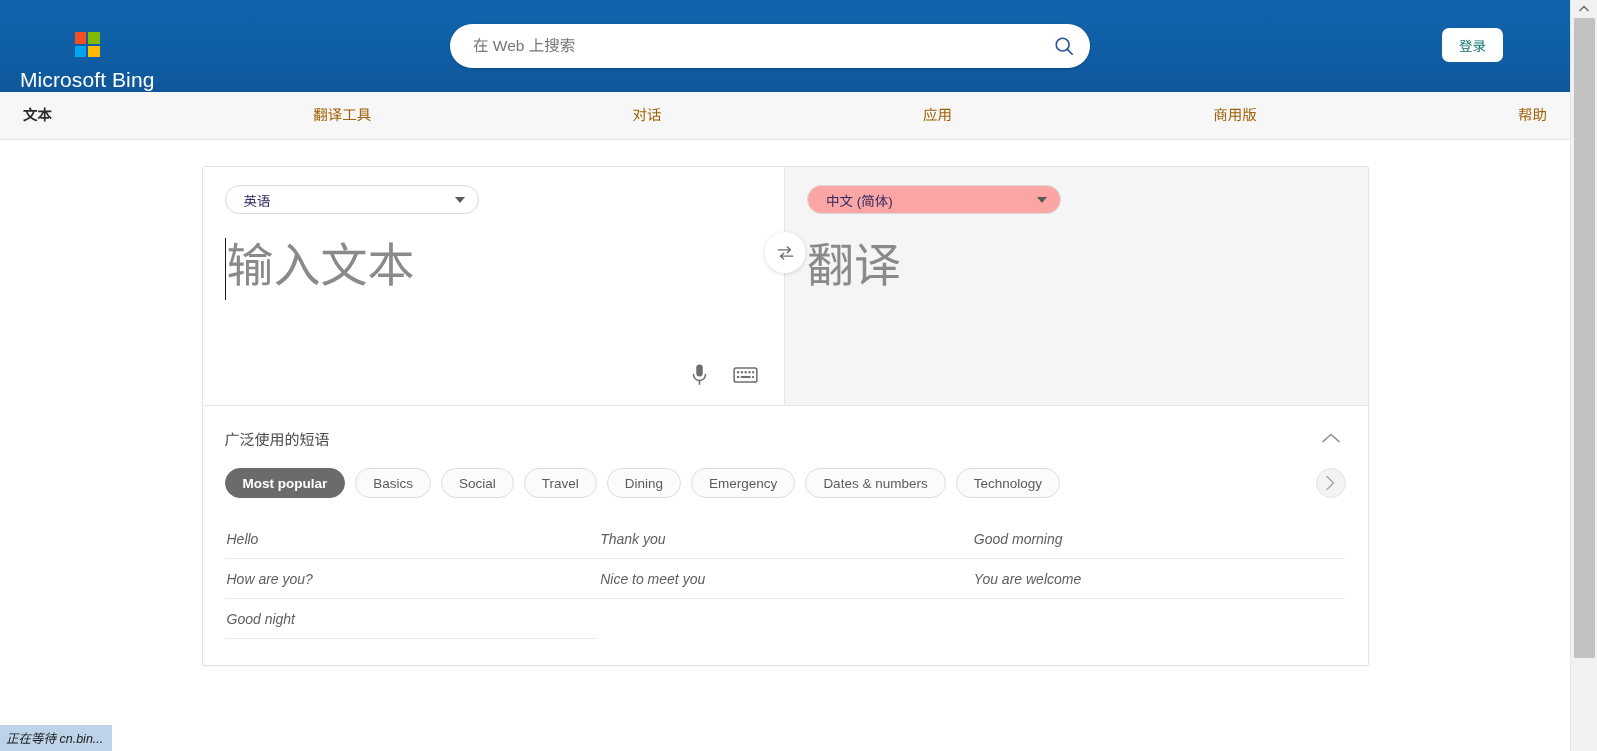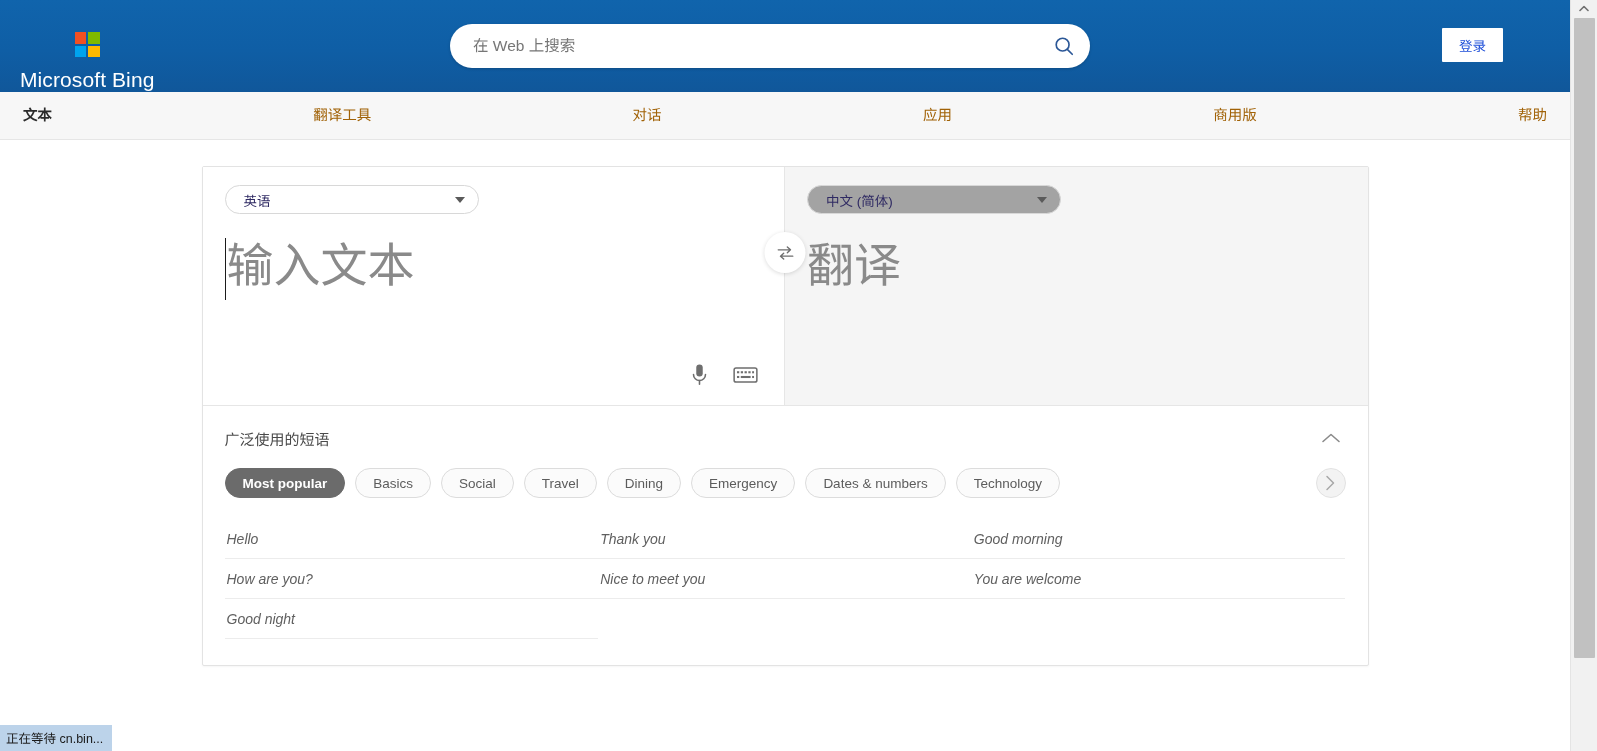--- a/index.html
+++ b/index.html
@@ -106,27 +106,27 @@
     display: flex;
     align-items: center;
     justify-content: center;
   }
 
   .signin-btn {
     position: absolute;
     right: 67px;
     top: 28px;
     background: #ffffff;
-    color: #1d4ed8;
+    color: #0f766e;
     border: none;
     font-family: inherit;
     font-size: 13.5px;
     padding: 7px 17px;
     cursor: pointer;
-    border-radius: 1px;
+    border-radius: 7px;
   }
 
   
   .navbar {
     height: 48px;
     background: #f7f7f7;
     border-bottom: 1px solid #e6e6e6;
     display: flex;
     align-items: center;
     justify-content: space-between;
@@ -181,21 +181,21 @@
     align-items: center;
     justify-content: space-between;
     min-width: 254px;
     height: 29px;
     padding: 0 13px 0 18px;
     border: 1px solid #d8d8d8;
     border-radius: 15px;
     background: #ffffff;
     cursor: pointer;
   }
-  .pane.target .lang-pill { background: #a3a3a3; text-align: center; }
+  .pane.target .lang-pill { background: #fca5a5; text-align: center; }
   .lang-pill-label {
     font-size: 13.5px;
     color: #2f2a63;
     white-space: nowrap;
   }
   .caret {
     width: 0; height: 0;
     margin-left: 18px;
     border-left: 5.5px solid transparent;
     border-right: 5.5px solid transparent;
@@ -345,20 +345,21 @@
   .statusbar {
     position: absolute;
     left: 0;
     bottom: 0;
     background: #bcd3ea;
     color: #1a1a1a;
     font-size: 12.5px;
     padding: 3px 9px 4px 6px;
     white-space: nowrap;
     z-index: 20;
+    font-style: italic;
   }
 
   
   .scrollbar {
     position: absolute;
     right: 0; top: 0;
     width: 27px;
     height: 751px;
     background: #f1f1f1;
     border-left: 1px solid #e4e4e4;

